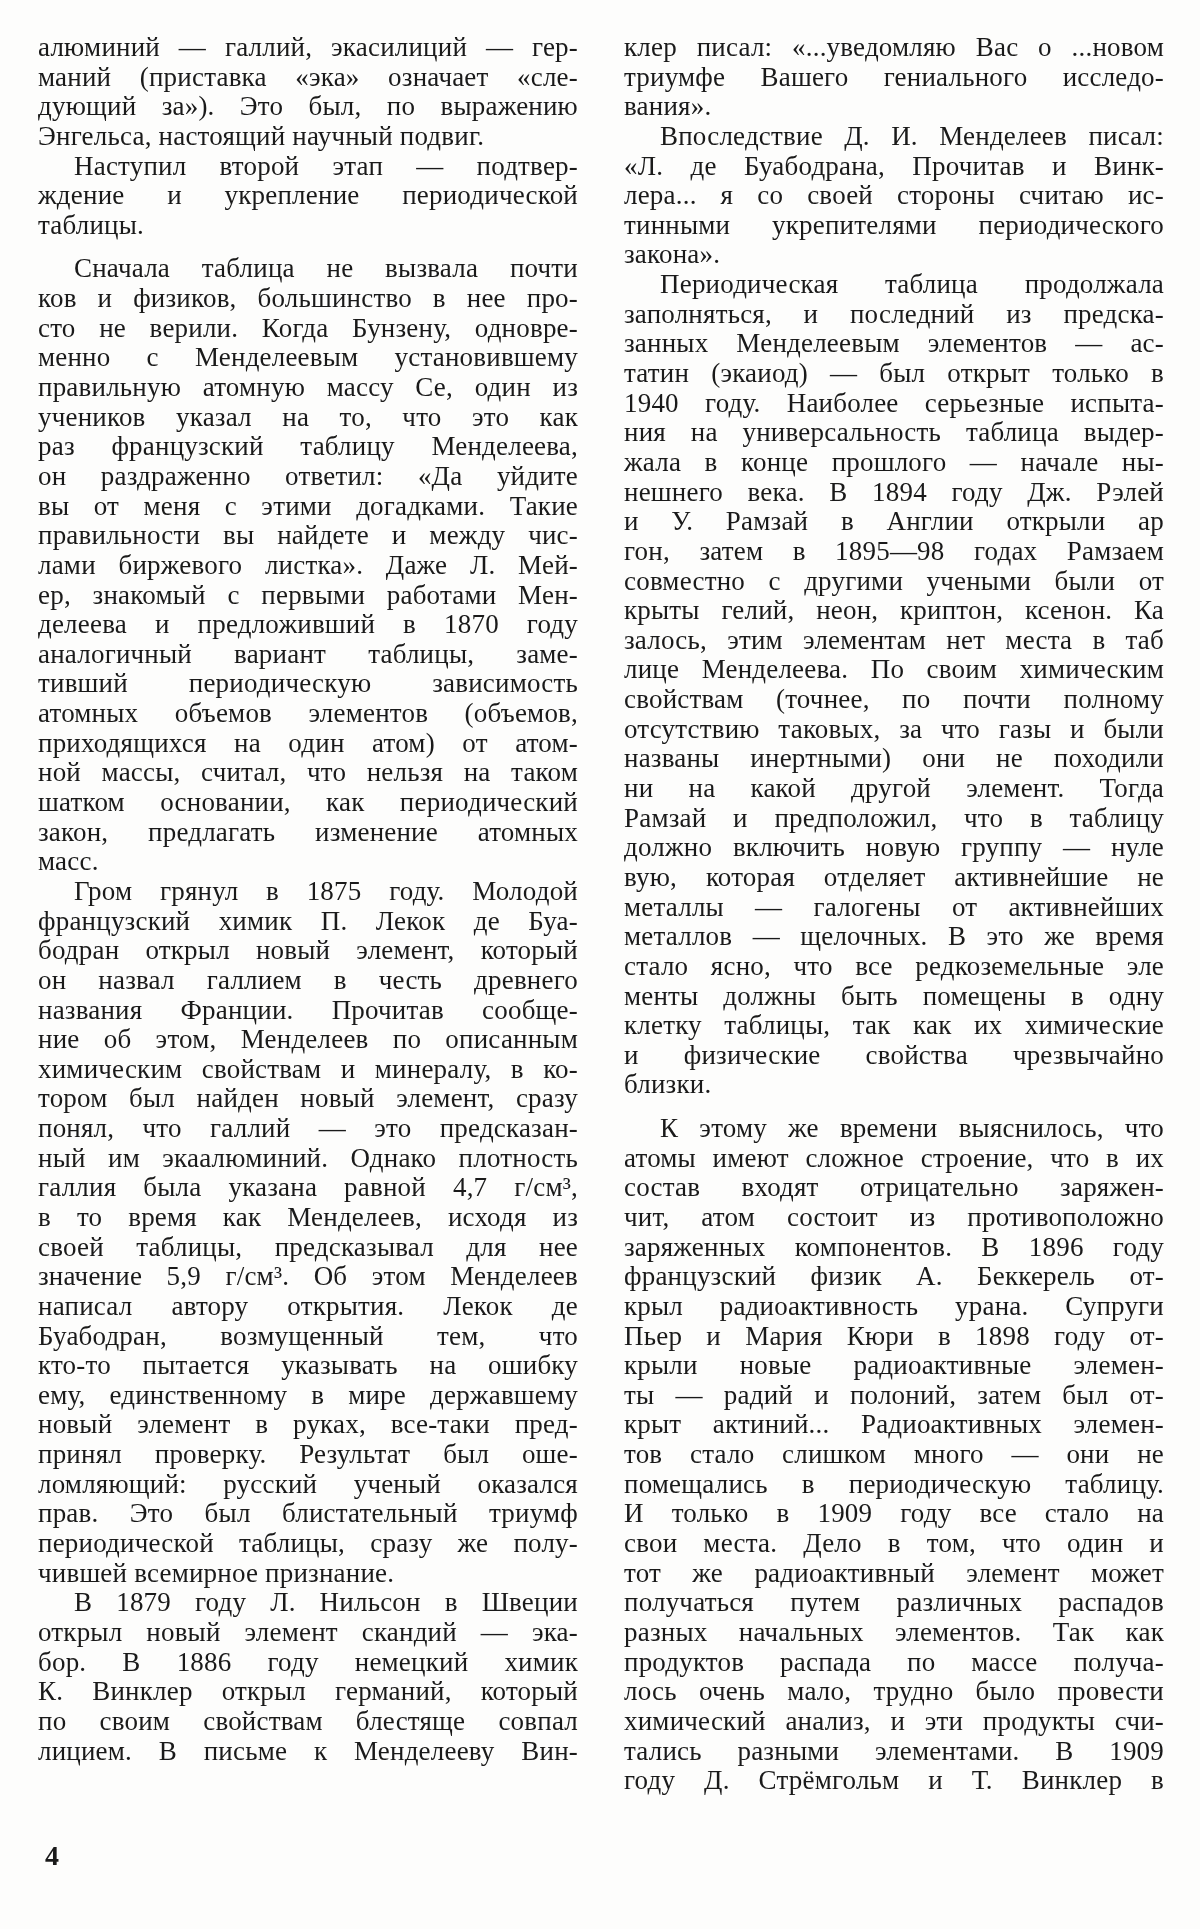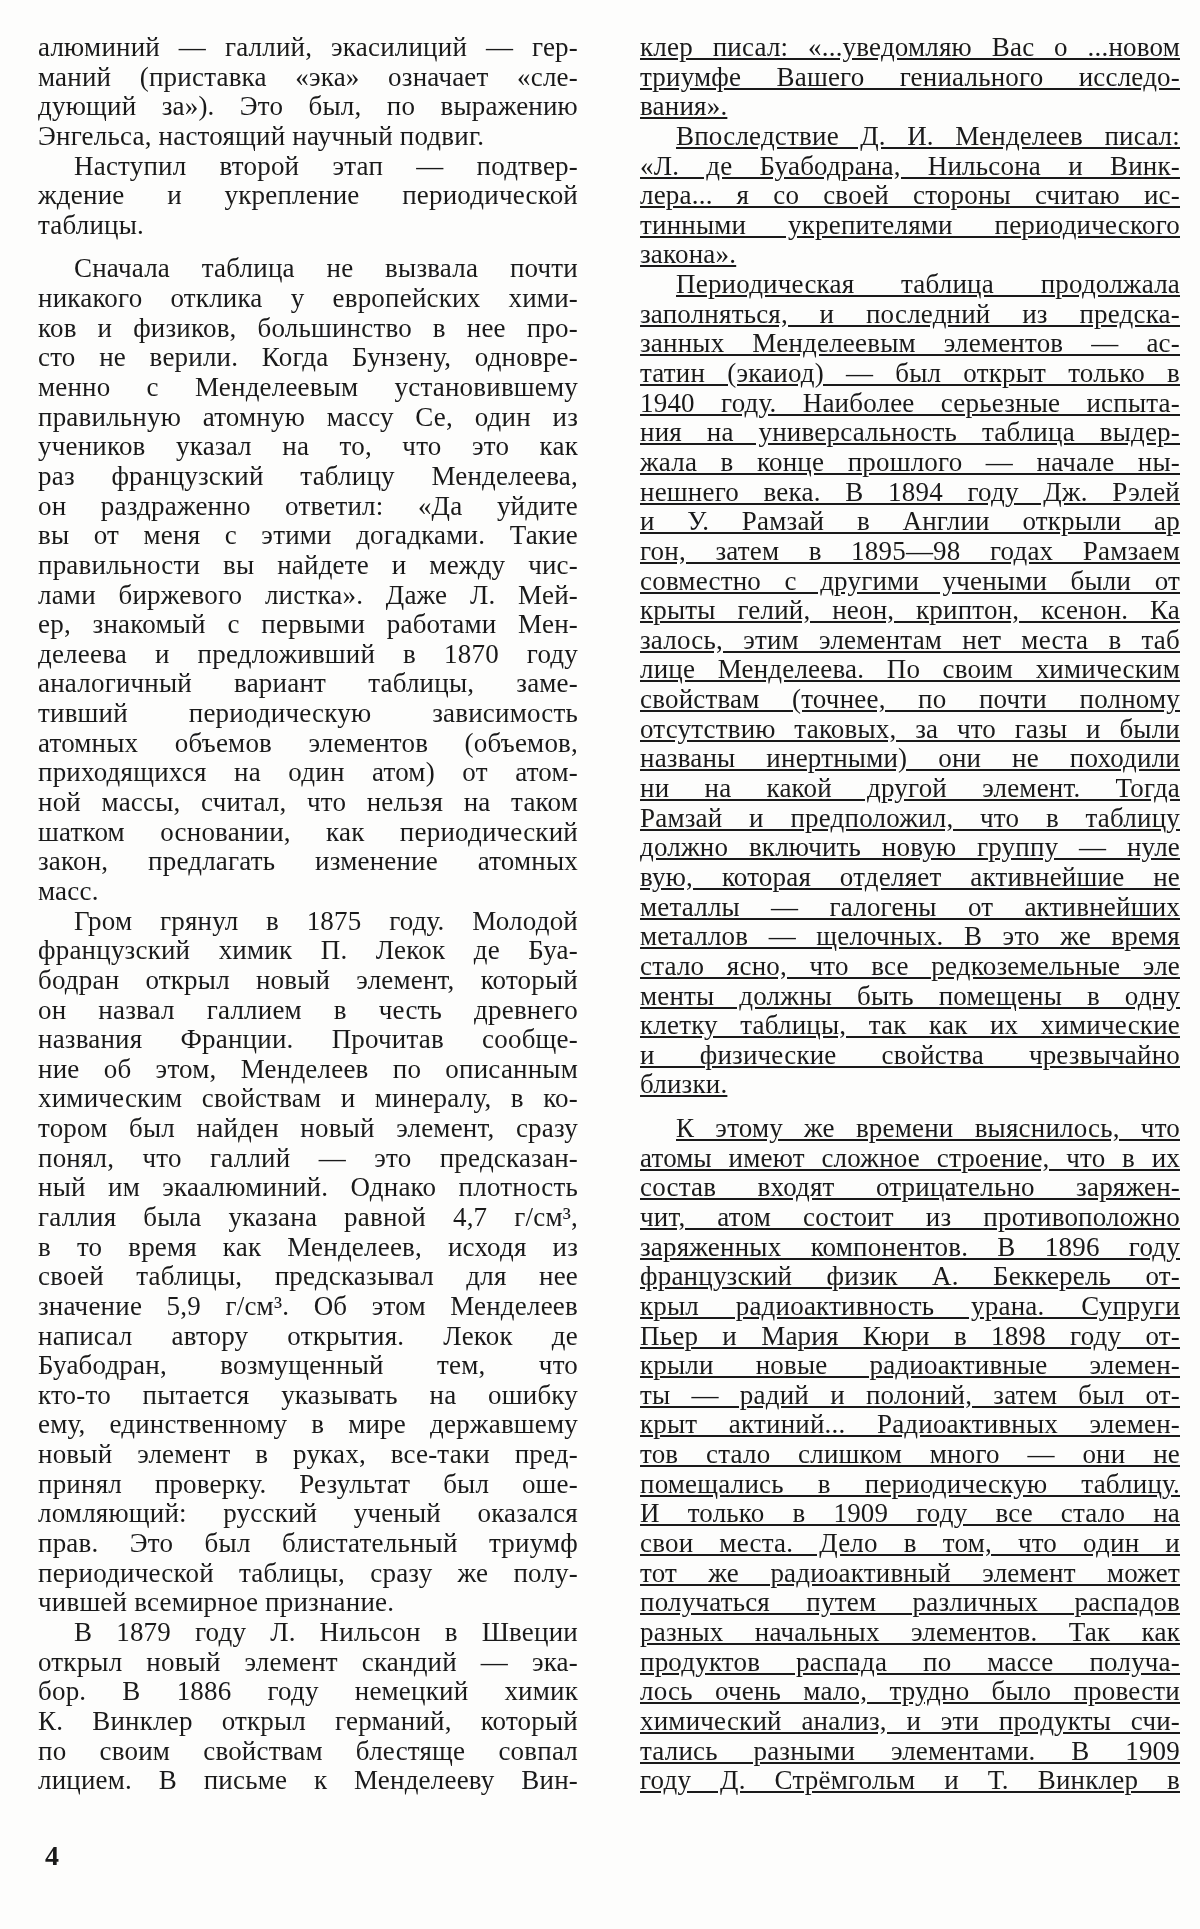--- a/index.html
+++ b/index.html
@@ -10,21 +10,21 @@
     overflow: hidden;
     color: #1a1a1a;
     font-family: "Liberation Serif", "DejaVu Serif", serif;
   }
   .column {
     position: absolute;
     top: 33px;
     width: 540px;
   }
   .col-left { left: 38px; }
-  .col-right { left: 640px; width: 540px; text-decoration: underline; }
+  .col-right { left: 624px; width: 540px; }
   .line {
     display: block;
     height: 29.65px;
     line-height: 29.65px;
     font-size: 27px;
     white-space: nowrap;
     text-align: justify;
     text-align-last: justify;
     letter-spacing: 0.2px;
   }
@@ -46,21 +46,20 @@
 <div class="column col-left" id="col-left">
     <span class="line">алюминий — галлий, экасилиций — гер-</span>
     <span class="line">маний (приставка «эка» означает «сле-</span>
     <span class="line">дующий за»). Это был, по выражению</span>
     <span class="line last">Энгельса, настоящий научный подвиг.</span>
     <span class="line indent">Наступил второй этап — подтвер-</span>
     <span class="line">ждение и укрепление периодической</span>
     <span class="line last">таблицы.</span>
     <span class="gap"></span>
     <span class="line indent">Сначала таблица не вызвала почти</span>
-    <span class="line">никакого отклика у европейских хими-</span>
     <span class="line">ков и физиков, большинство в нее про-</span>
     <span class="line">сто не верили. Когда Бунзену, одновре-</span>
     <span class="line">менно с Менделеевым установившему</span>
     <span class="line">правильную атомную массу Се, один из</span>
     <span class="line">учеников указал на то, что это как</span>
     <span class="line">раз французский таблицу Менделеева,</span>
     <span class="line">он раздраженно ответил: «Да уйдите</span>
     <span class="line">вы от меня с этими догадками. Такие</span>
     <span class="line">правильности вы найдете и между чис-</span>
     <span class="line">лами биржевого листка». Даже Л. Мей-</span>
@@ -103,21 +102,21 @@
     <span class="line">бор.  В 1886 году немецкий химик</span>
     <span class="line">К. Винклер открыл германий, который</span>
     <span class="line">по своим свойствам блестяще совпал</span>
     <span class="line">лицием. В письме к Менделееву Вин-</span>
   </div>
 <div class="column col-right" id="col-right">
     <span class="line">клер писал: «...уведомляю Вас о ...новом</span>
     <span class="line">триумфе Вашего гениального исследо-</span>
     <span class="line last">вания».</span>
     <span class="line indent">Впоследствие Д. И. Менделеев писал:</span>
-    <span class="line">«Л. де Буабодрана, Нильсона и Винк-</span>
+    <span class="line">«Л. де Буабодрана, Прочитав и Винк-</span>
     <span class="line">лера... я со своей стороны считаю ис-</span>
     <span class="line">тинными укрепителями периодического</span>
     <span class="line last">закона».</span>
     <span class="line indent">Периодическая таблица продолжала</span>
     <span class="line">заполняться, и последний из предска-</span>
     <span class="line">занных Менделеевым элементов — ас-</span>
     <span class="line">татин (экаиод) — был открыт только в</span>
     <span class="line">1940 году. Наиболее серьезные испыта-</span>
     <span class="line">ния на универсальность таблица выдер-</span>
     <span class="line">жала в конце прошлого — начале ны-</span>

